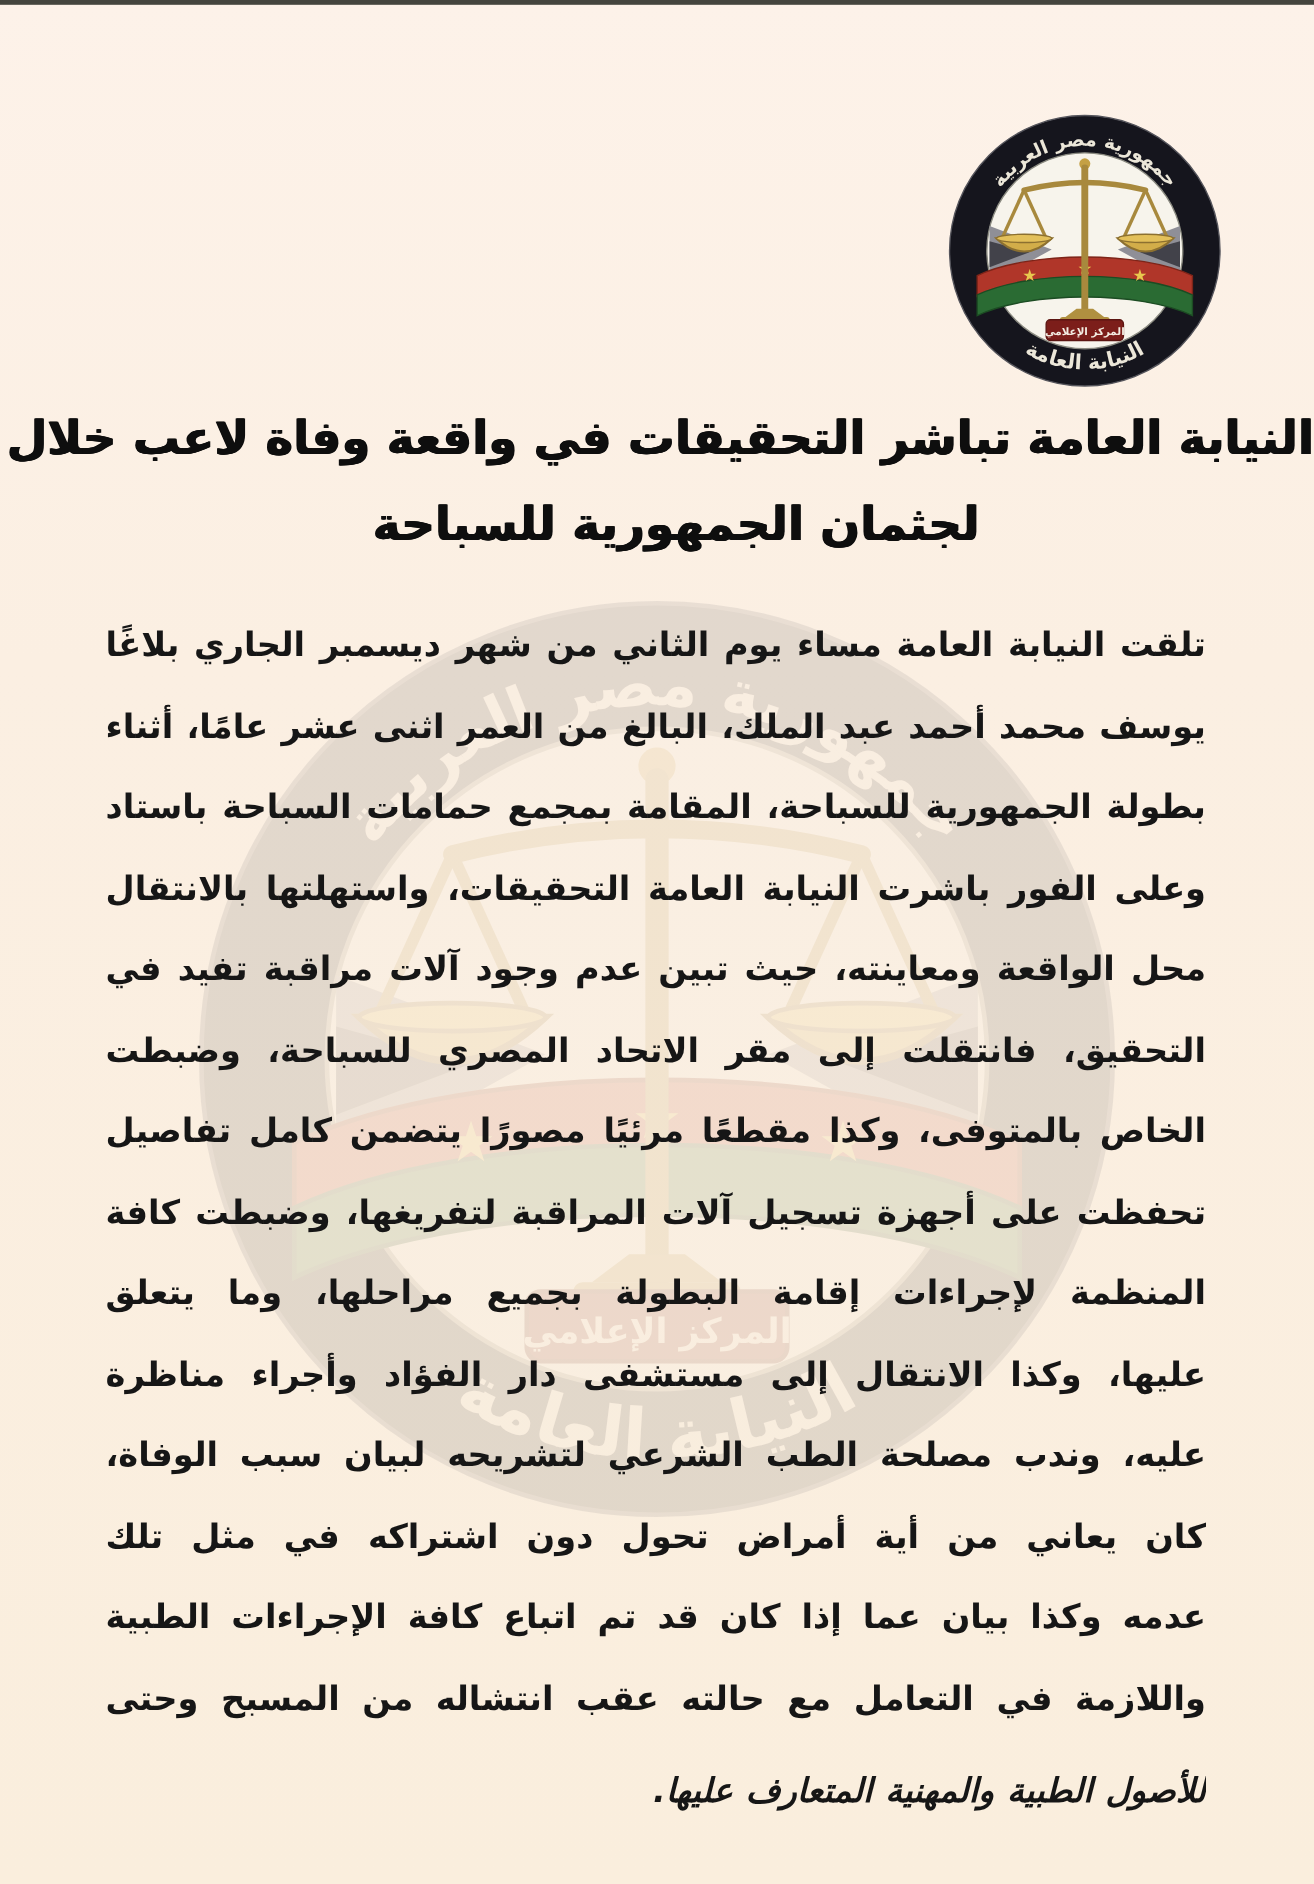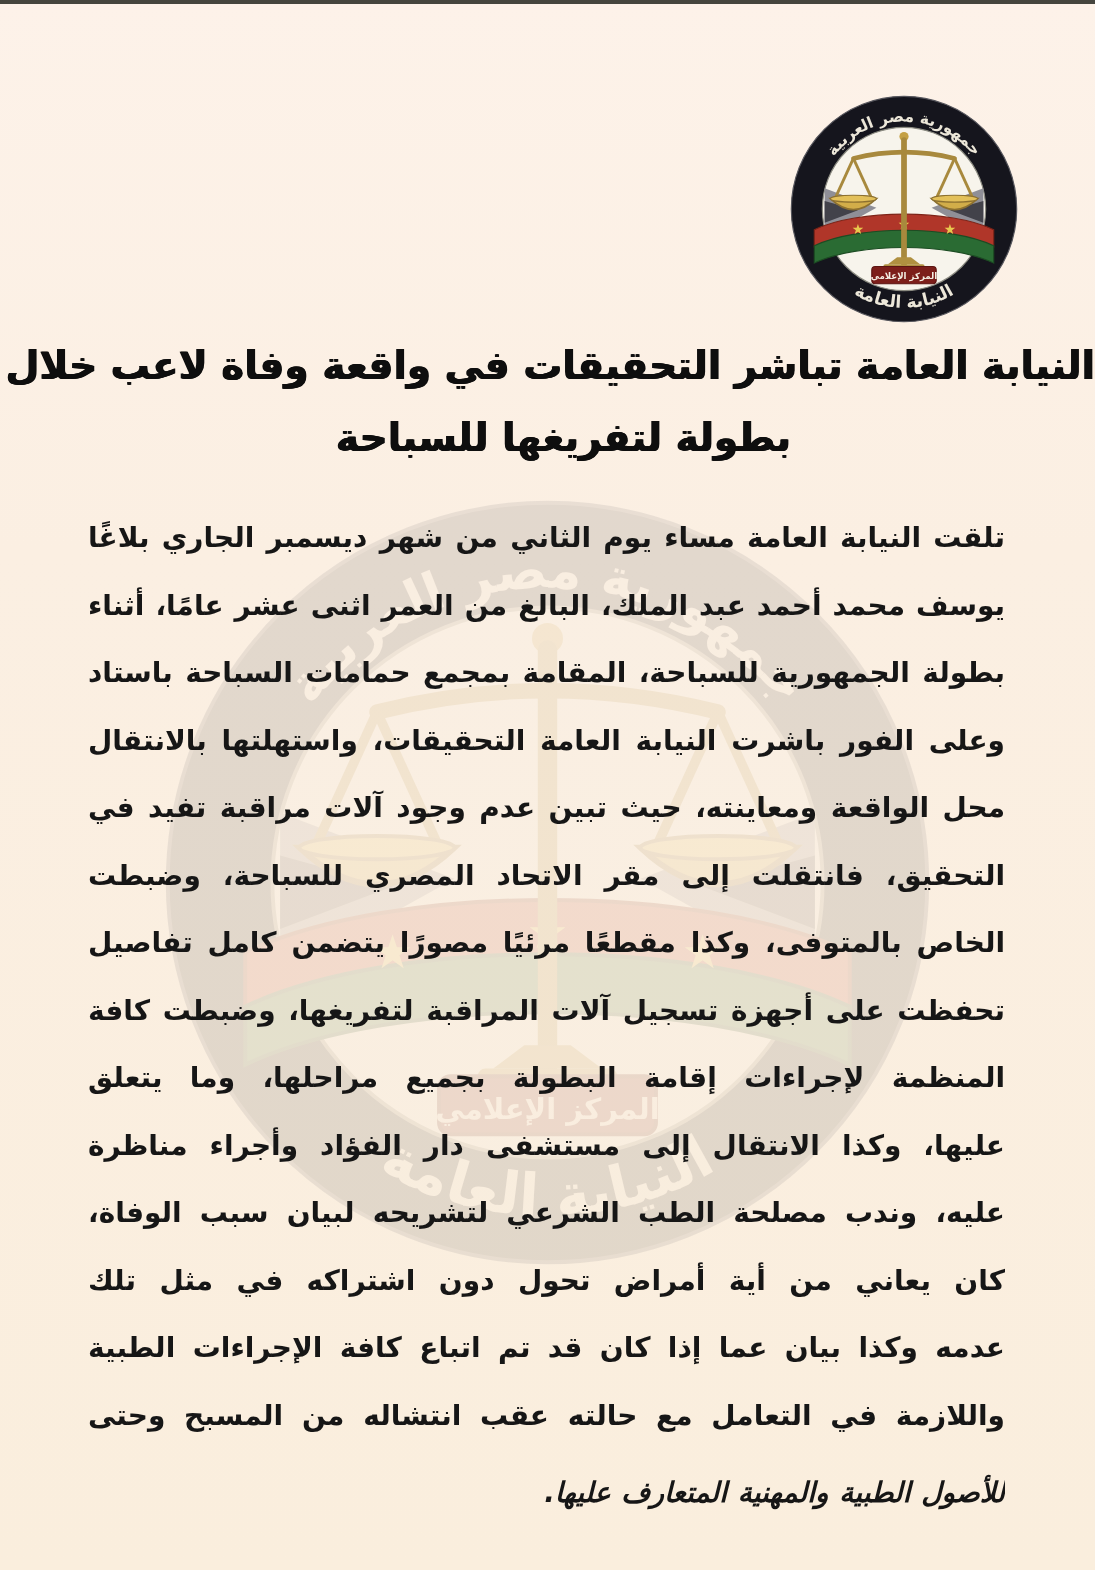--- a/index.html
+++ b/index.html
@@ -135,21 +135,21 @@
   <svg class="watermark" viewBox="0 0 200 200">
     <use href="#emblem"></use>
   </svg>
 
   <svg class="logo" viewBox="0 0 200 200">
     <use href="#emblem"></use>
   </svg>
 
   <div class="title">
     <div class="title-line">النيابة العامة تباشر التحقيقات في واقعة وفاة لاعب خلال</div>
-    <div class="title-line">بطولة لتفريغها للسباحة</div>
+    <div class="title-line">لجثمان الجمهورية للسباحة</div>
   </div>
 
   <div class="body-text">
     <div class="line">تلقت النيابة العامة مساء يوم الثاني من شهر ديسمبر الجاري بلاغًا بوفاة اللاعب/</div>
     <div class="line">يوسف محمد أحمد عبد الملك، البالغ من العمر اثنى عشر عامًا، أثناء مشاركته في</div>
     <div class="line">بطولة الجمهورية للسباحة، المقامة بمجمع حمامات السباحة باستاد القاهرة الدولي.</div>
     <div class="line">وعلى الفور باشرت النيابة العامة التحقيقات، واستهلتها بالانتقال إلى</div>
     <div class="line">محل الواقعة ومعاينته، حيث تبين عدم وجود آلات مراقبة تفيد في مجريات</div>
     <div class="line">التحقيق، فانتقلت إلى مقر الاتحاد المصري للسباحة، وضبطت الملف الطبي</div>
     <div class="line">الخاص بالمتوفى، وكذا مقطعًا مرئيًا مصورًا يتضمن كامل تفاصيل الواقعة. كما</div>

